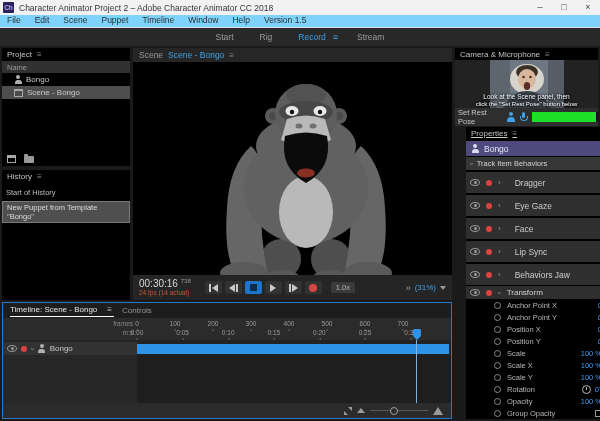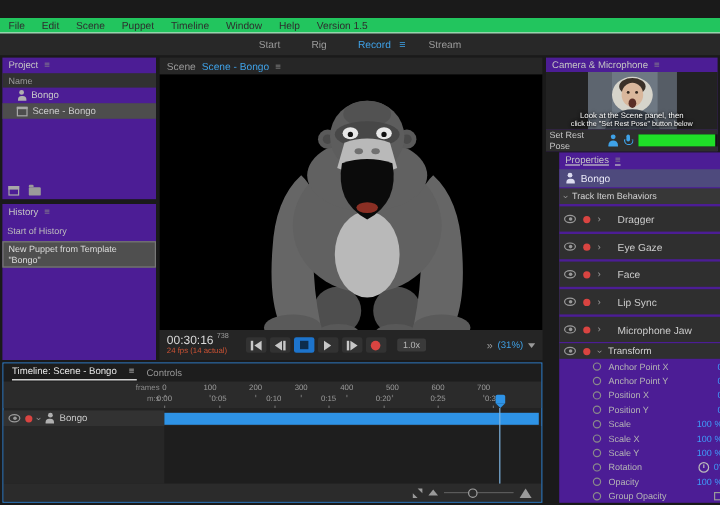--- a/index.html
+++ b/index.html
@@ -7,33 +7,33 @@
   .stage{position:relative;width:600px;height:421px;background:#1a1a1a;overflow:hidden;
          font-family:"Liberation Sans","DejaVu Sans",sans-serif;color:#c8c8c8;}
 
   
   .titlebar{position:absolute;left:0;top:0;width:600px;height:15px;background:#f2f2f2;
             display:flex;align-items:center;color:#333;font-size:8.5px;}
   .appicon{width:11px;height:11px;margin:0 5px 0 3px;background:#2b2159;color:#b4a4f2;
            font-size:6.5px;font-weight:bold;display:flex;align-items:center;justify-content:center;border-radius:1px;}
   .win-ctrls{margin-left:auto;display:flex;align-items:center;color:#444;}
   .win-btn{width:24px;text-align:center;font-size:9px;line-height:15px;}
-  .menubar{position:absolute;left:0;top:15px;width:600px;height:13px;background:#22c55e;
-           display:flex;align-items:center;color:#2e2e2e;font-size:8.5px;border-bottom:1px solid #e0e0e0;}
+  .menubar{position:absolute;left:0;top:15px;width:600px;height:13px;background:#7dd3fc;
+           display:flex;align-items:flex-end;color:#2e2e2e;font-size:8.5px;border-bottom:1px solid #e0e0e0;}
   .menu-item{padding:0 7px;line-height:13px;}
 
   
   .wsbar{position:absolute;left:0;top:28px;width:600px;height:18px;background:#282828;
          display:flex;align-items:center;justify-content:center;font-size:8.5px;color:#9b9b9b;}
   .ws-tab{padding:0 13px;}
   .ws-tab.active{color:#3fa2e8;}
   .ws-menu-ic{color:#3fa2e8;font-size:9px;margin:0 6px 0 -6px;}
 
   
-  .panel{position:absolute;background:#4c1d95;}
+  .panel{position:absolute;background:#000000;}
   .p-head{height:13px;display:flex;align-items:center;font-size:8px;color:#c4c4c4;padding:0 5px;}
   .p-menu{margin-left:5px;color:#8a8a8a;font-size:8px;}
 
   
   .project{left:2px;top:48px;width:128px;height:118px;}
   .prj-colhead{height:12px;background:#313131;font-size:7.5px;color:#9a9a9a;padding:2px 0 0 5px;}
   .prj-row{height:13px;display:flex;align-items:center;padding-left:12px;font-size:8px;color:#c9c9c9;}
   .prj-row.sel{background:#4d4d4d;}
   .prj-label{margin-left:4px;}
   .prj-foot{position:absolute;left:5px;bottom:3px;display:flex;gap:8px;align-items:center;}
@@ -155,20 +155,29 @@
   .zslider .handle{position:absolute;left:20px;top:0.5px;width:8px;height:8px;border-radius:50%;background:#2b2b2b;border:1px solid #a0a0a0;}
   .playhead-pin{position:absolute;left:410px;top:26px;width:8px;height:7px;background:#2e93e6;border-radius:1.5px 1.5px 0 0;}
   .playhead-pin::after{content:"";position:absolute;left:0;top:7px;width:0;height:0;border-left:4px solid transparent;border-right:4px solid transparent;border-top:4px solid #2e93e6;}
   .playhead-line{position:absolute;left:413px;top:37px;width:1px;height:63px;background:#7eb3e0;}
 </style>
 </head>
 <body>
 
 <div class="stage">
 
+  <div class="titlebar">
+    <span class="appicon">Ch</span>
+    <span>Character Animator Project 2 – Adobe Character Animator CC 2018</span>
+    <span class="win-ctrls">
+      <span class="win-btn">–</span>
+      <span class="win-btn">□</span>
+      <span class="win-btn">×</span>
+    </span>
+  </div>
 
   <div class="menubar">
       <span class="menu-item">File</span>
       <span class="menu-item">Edit</span>
       <span class="menu-item">Scene</span>
       <span class="menu-item">Puppet</span>
       <span class="menu-item">Timeline</span>
       <span class="menu-item">Window</span>
       <span class="menu-item">Help</span>
       <span class="menu-item">Version 1.5</span>
@@ -355,21 +364,21 @@
         <div class="bhv-row">
           <span class="ic-eye gap4"></span>
           <span class="ic-reddot gap6"></span>
           <span class="ic-chev gap6">›</span>
           <span class="bhv-label">Lip Sync</span>
         </div>
         <div class="bhv-row">
           <span class="ic-eye gap4"></span>
           <span class="ic-reddot gap6"></span>
           <span class="ic-chev gap6">›</span>
-          <span class="bhv-label">Microphone Jaw</span>
+          <span class="bhv-label">Behaviors Jaw</span>
         </div>
       </div>
     <div class="tf-head">
       <span class="ic-eye gap4"></span>
       <span class="ic-reddot gap6"></span>
       <span class="ic-chev down gap6">›</span>
       <span class="gap6">Transform</span>
     </div>
     <div class="tf-rows">
         <div class="tf-row">

